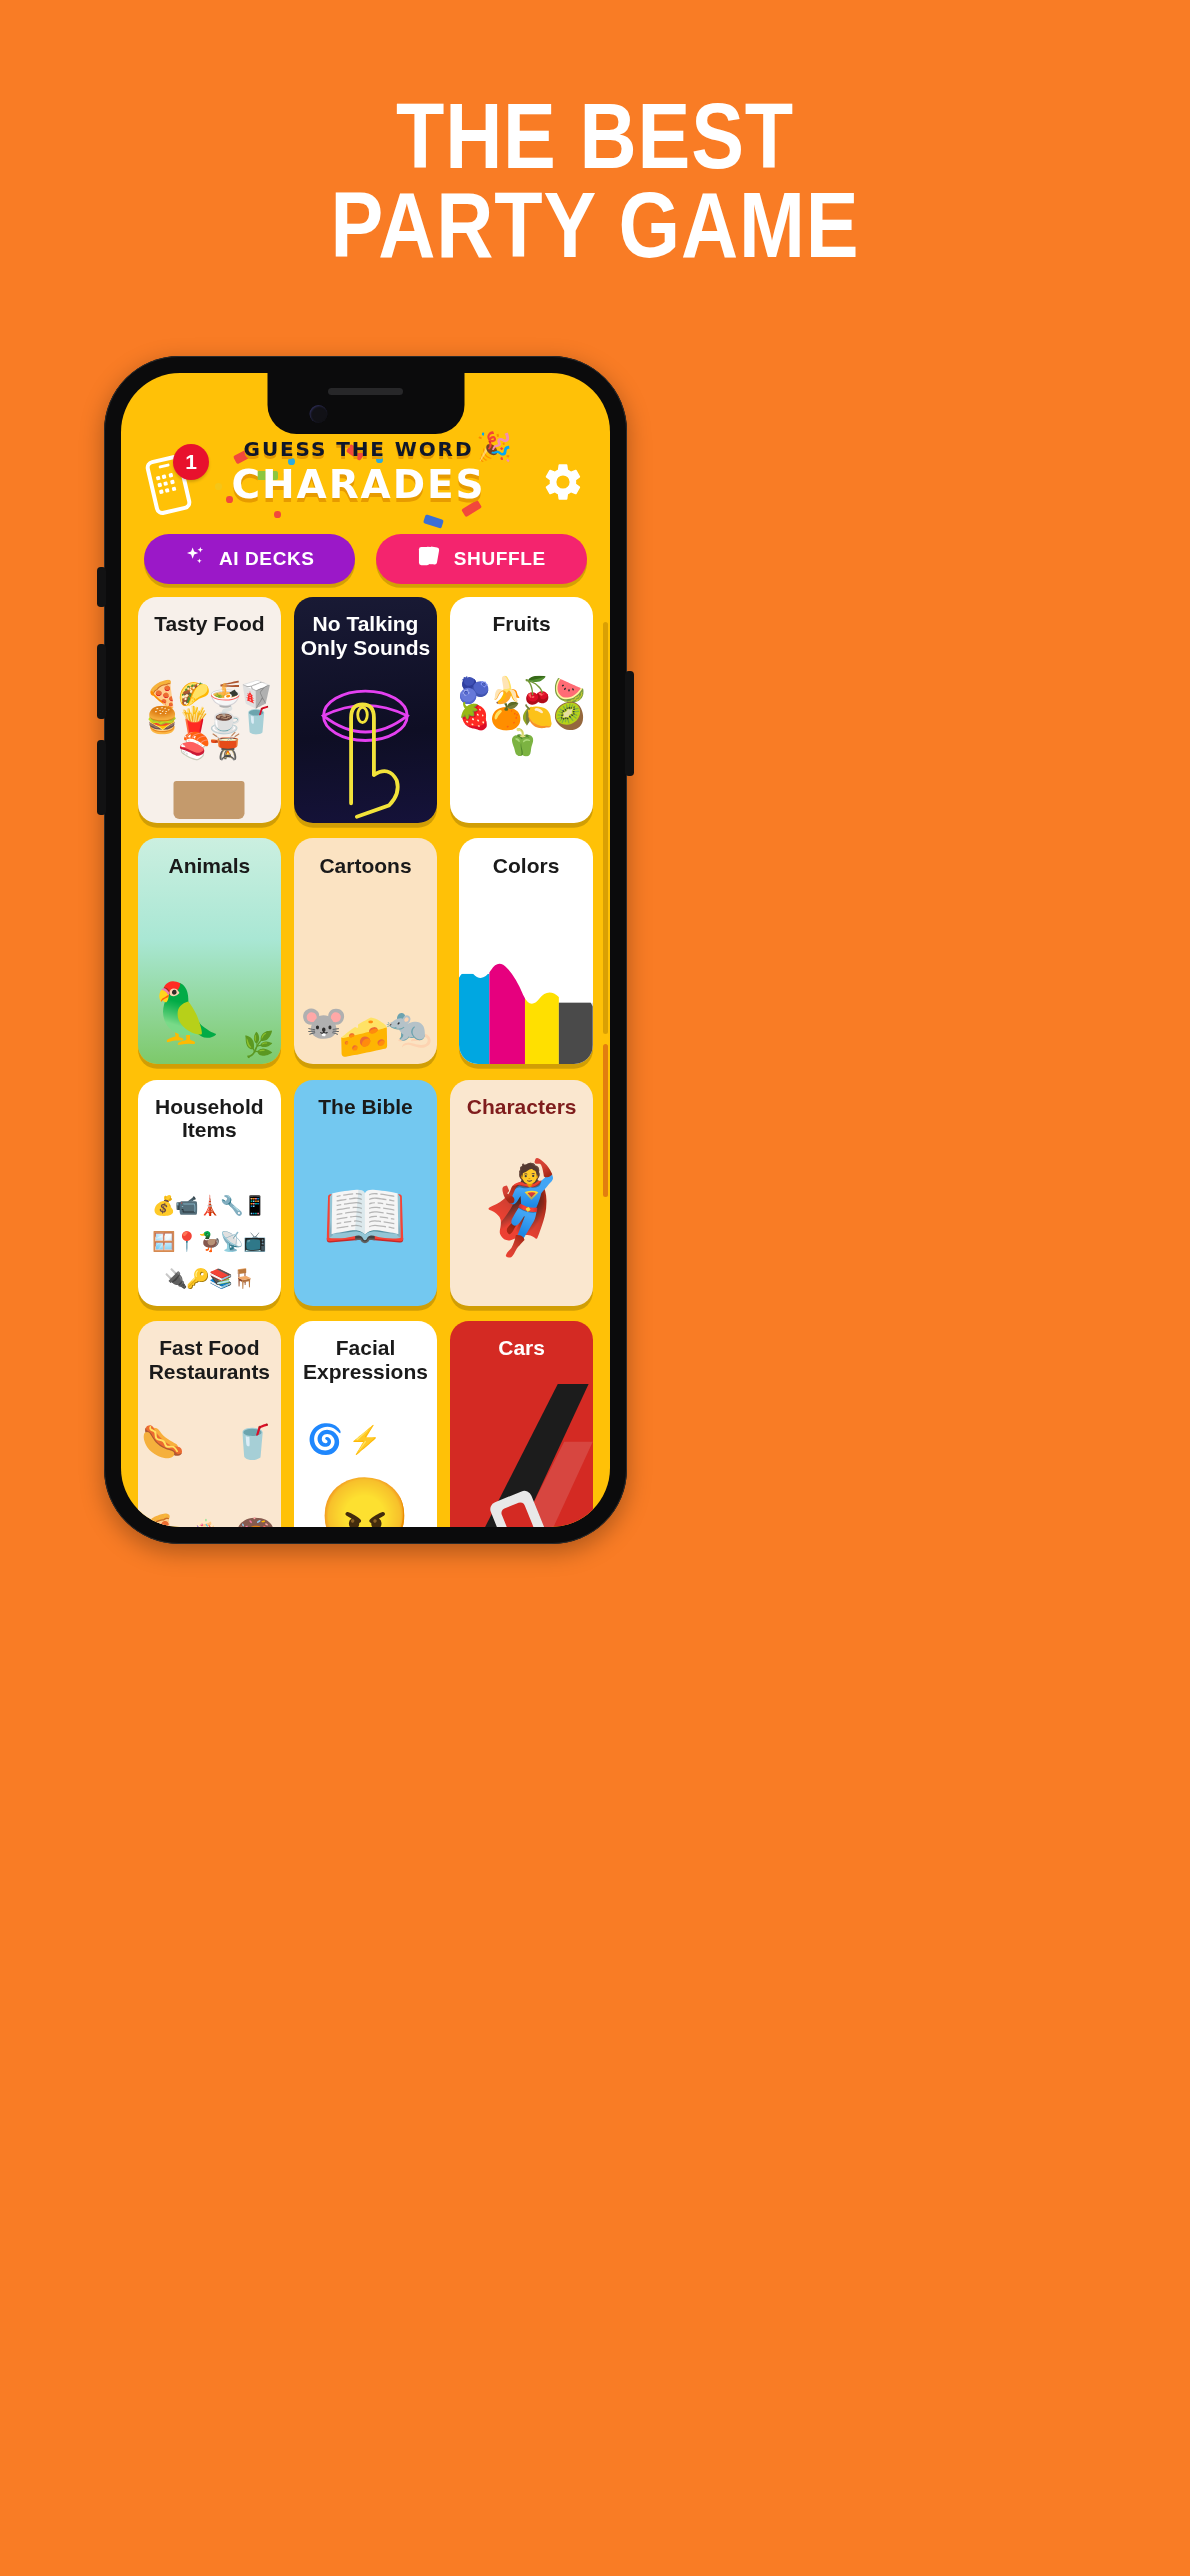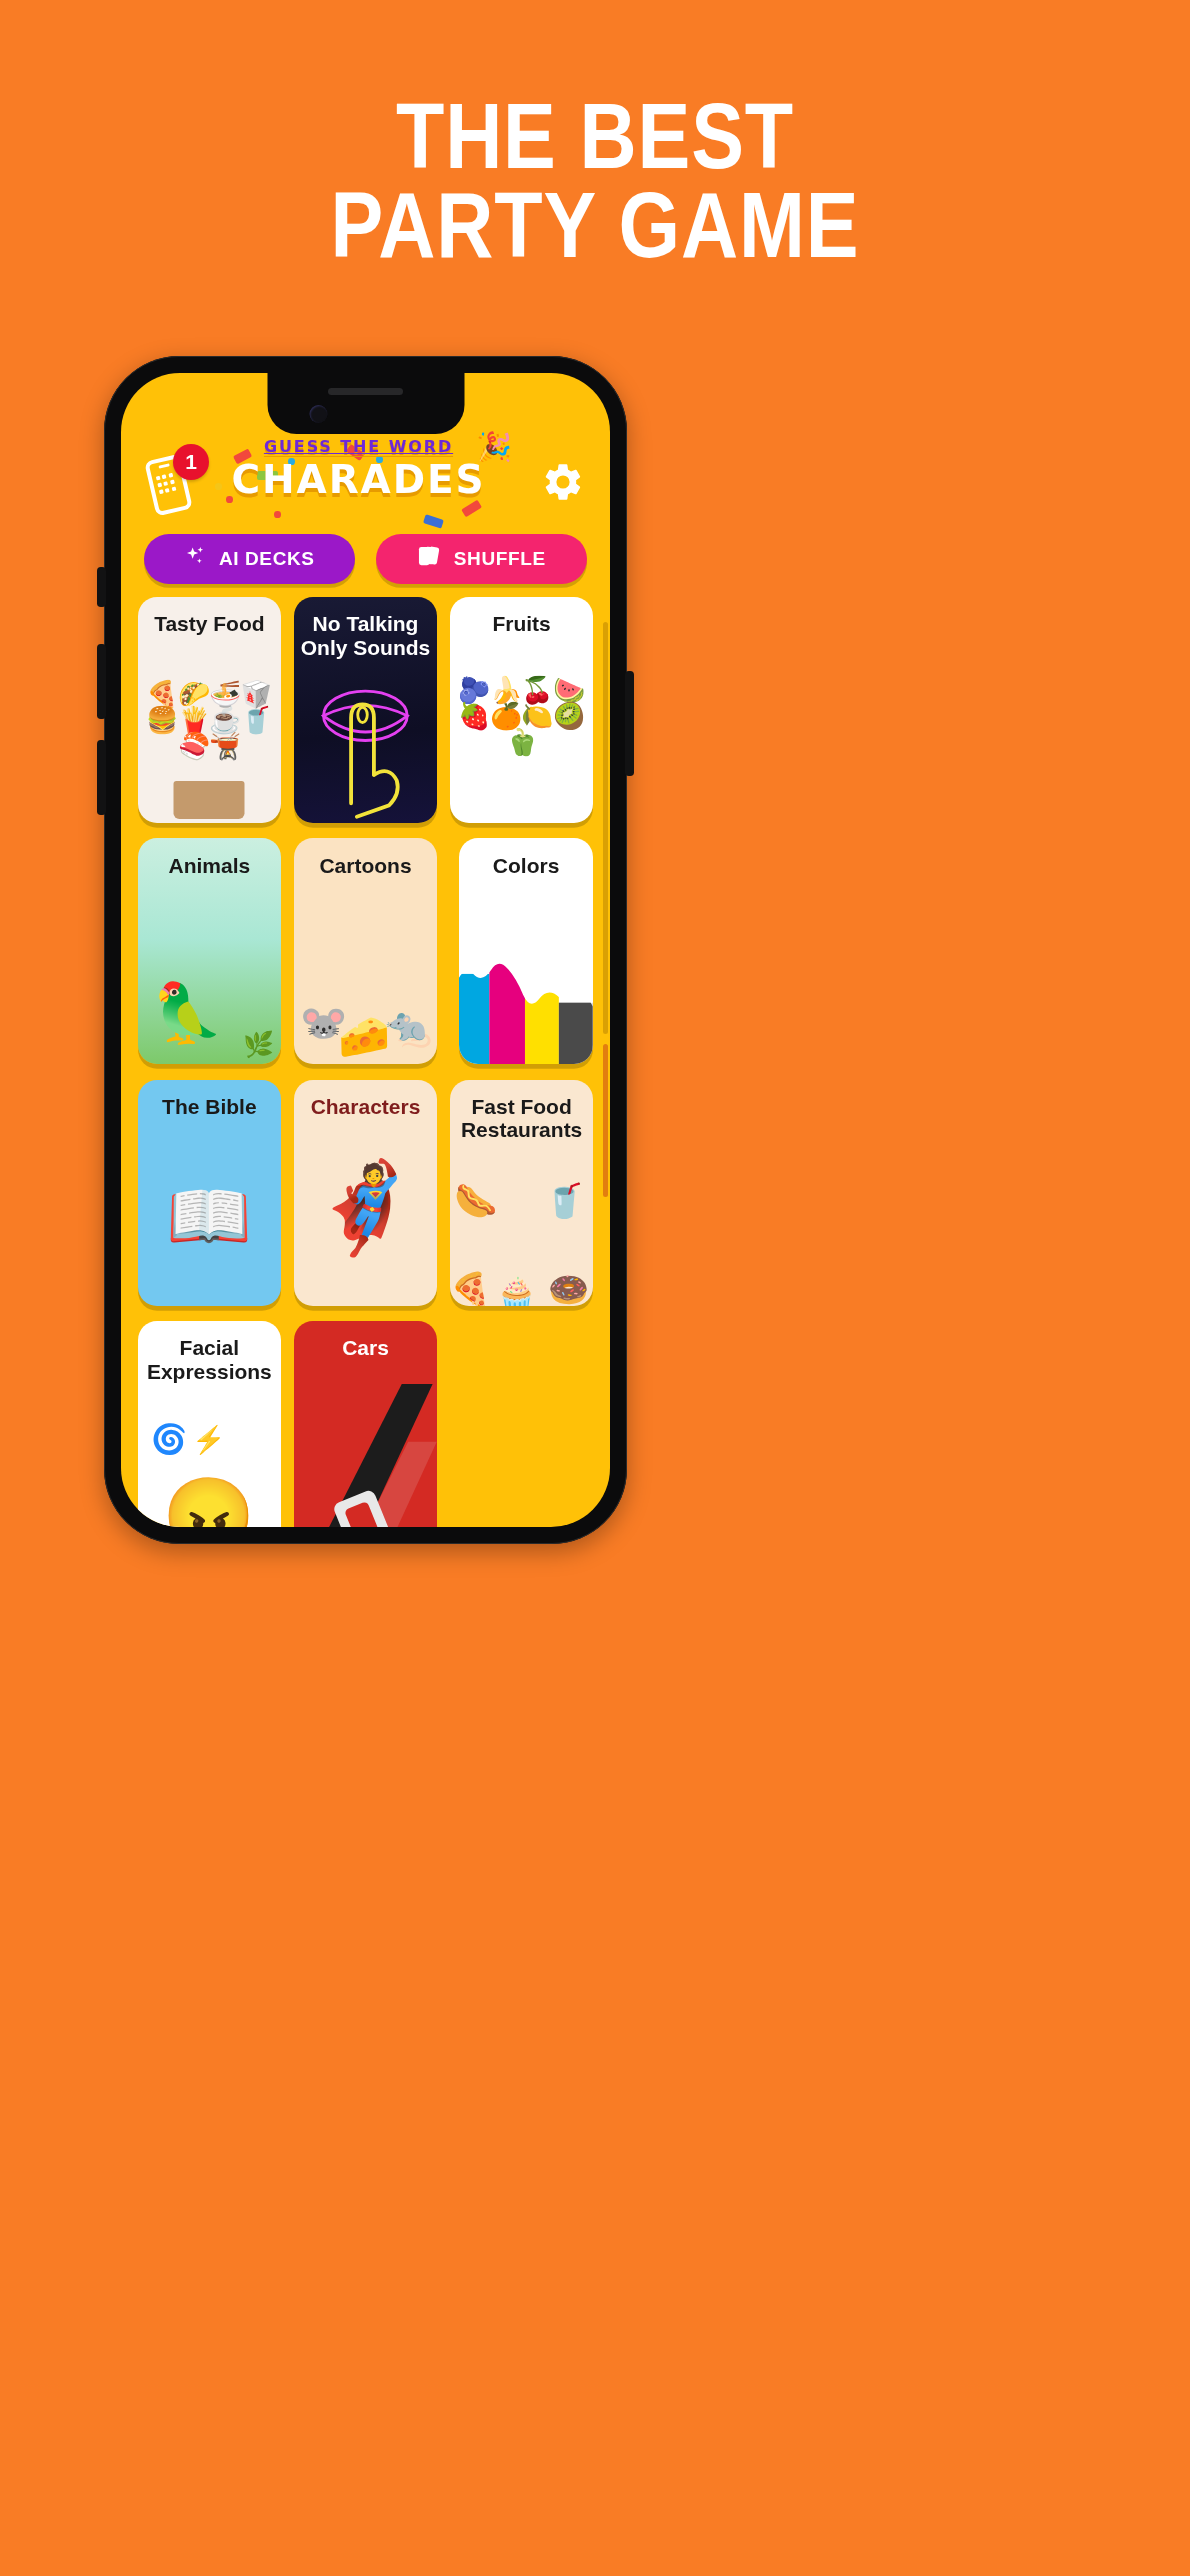--- a/index.html
+++ b/index.html
@@ -141,26 +141,25 @@
 
   .logo-block {
     position:absolute;
     left:101px; top:9.6px;
     width:273px;
     text-align:center;
   }
   .logo-top {
     font-family:"DejaVu Sans", sans-serif;
     font-weight:bold;
-    font-size:16px;
-    color:#6d28d9;
+    font-size:20px;
+    color:#0f172a;
     letter-spacing:1.9px;
     text-shadow:0 2.9px 0 #E79B00;
     white-space:nowrap;
-    text-decoration:underline;
   }
   .logo-main {
     font-family:"DejaVu Sans", sans-serif;
     font-weight:bold;
     font-size:39px;
     color:#FFFFFF;
     letter-spacing:1.9px;
     margin-top:1.9px;
     text-shadow:0 3.8px 0 #E79B00;
     white-space:nowrap;
@@ -422,20 +421,27 @@
           <svg width="100%" height="100%" viewBox="0 0 150 120" preserveAspectRatio="none">
             <rect x="0" y="26" width="34" height="94" fill="#00A7E1"></rect>
             <rect x="34" y="14" width="40" height="106" fill="#E6007E"></rect>
             <rect x="74" y="40" width="38" height="80" fill="#FFE000"></rect>
             <rect x="112" y="56" width="38" height="64" fill="#4A4A4A"></rect>
             <path d="M0 0 L150 0 L150 60 Q142 42 132 50 Q122 58 112 50 Q100 40 90 52 Q80 64 72 48 Q64 30 54 20 Q44 10 36 22 Q26 36 16 26 Q8 18 0 30 Z" fill="#ffffff"></path>
           </svg>
         </div>
       </div>
 
+      <div class="deck" style="background:#FFFFFF;">
+        <div class="deck-title" style="color:#1A1A1A;white-space:pre-line;">Household
+Items</div>
+        <div class="art" style="height:123px;">
+          <div class="emoji-cloud" style="font-size:19px;line-height:1.9;padding:5.8px 7.7px;">💰📹🗼🔧📱🪟📍🦆📡📺🔌🔑📚🪑</div>
+        </div>
+      </div>
 
       <div class="deck" style="background:#73C8F0;">
         <div class="deck-title" style="color:#1A1A1A;">The Bible</div>
         <div class="art">
           <div style="position:absolute;left:50%;top:33px;transform:translateX(-50%);font-size:69px;">📖</div>
         </div>
       </div>
 
       <div class="deck" style="background:#FAE7CF;">
         <div class="deck-title" style="color:#7f1d1d;">Characters</div>

